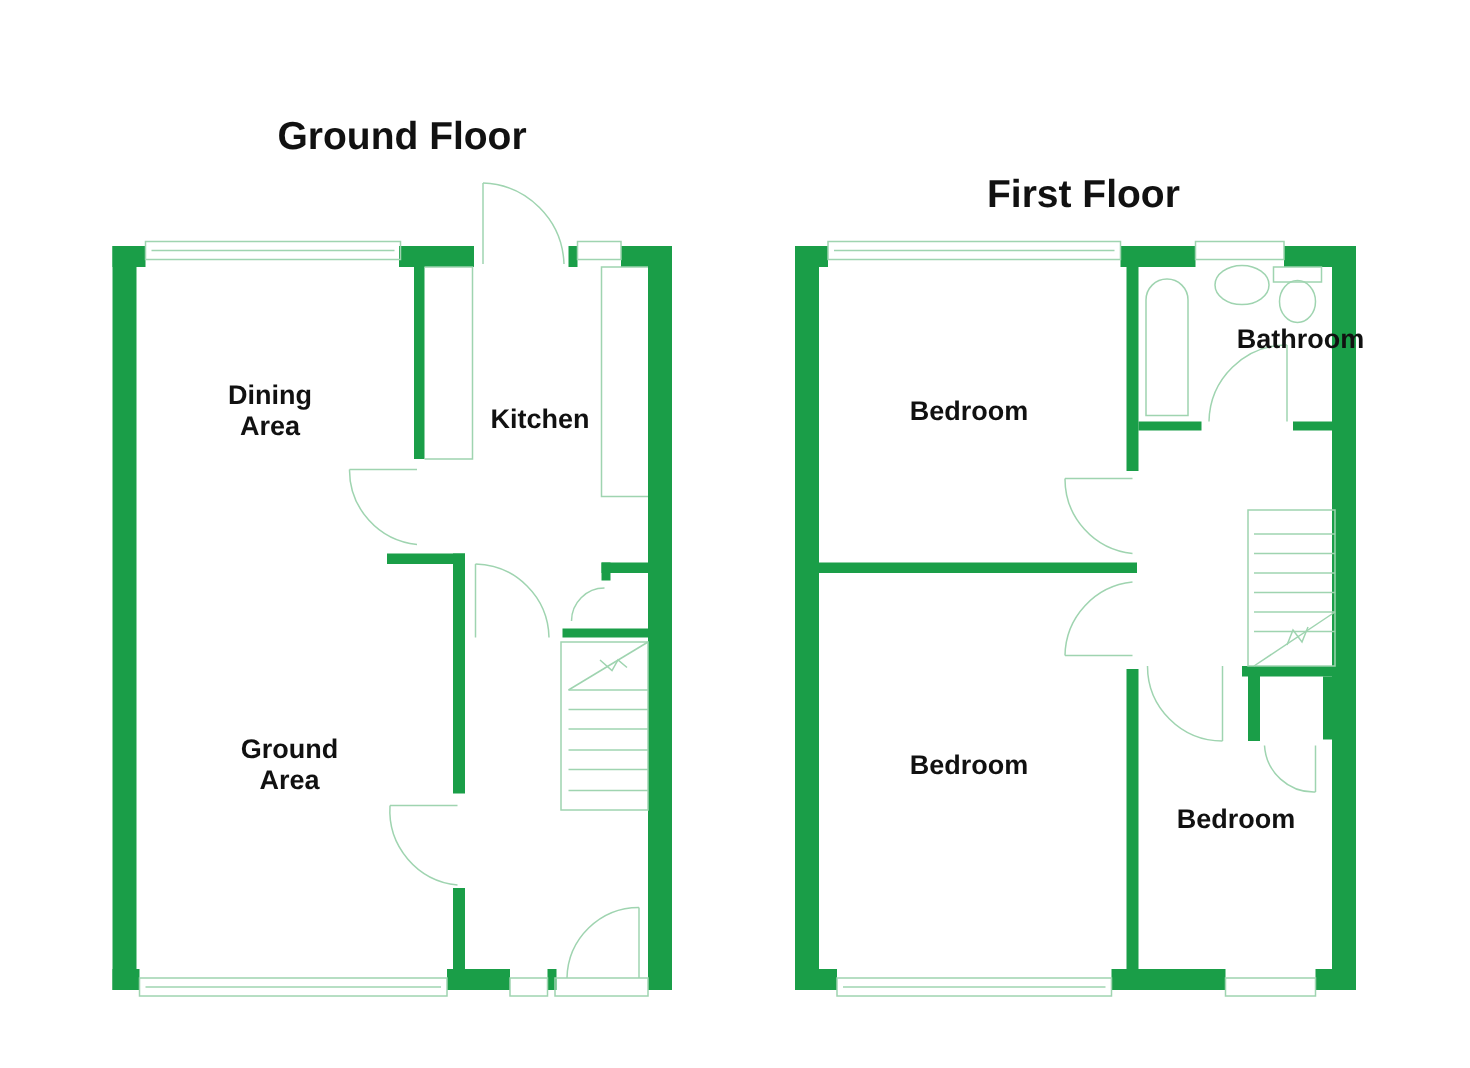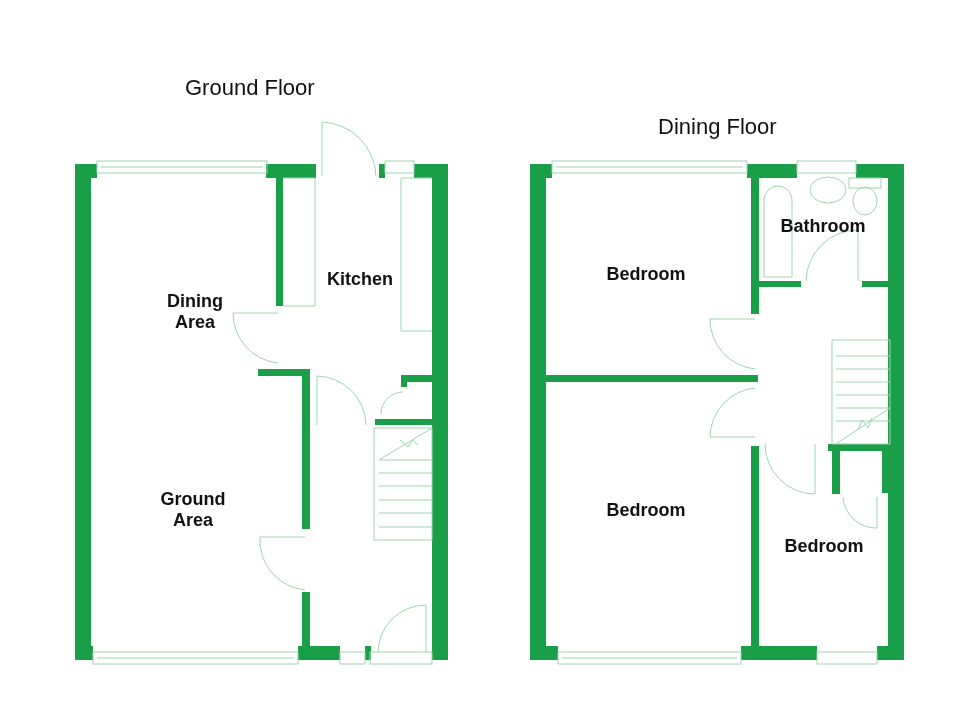--- a/index.html
+++ b/index.html
@@ -1,18 +1,18 @@
 <!DOCTYPE html>
 <html><head>
 <meta charset="utf-8">
 <style>
   html,body{margin:0;padding:0;background:#fff;}
   body{width:980px;height:712px;position:relative;overflow:hidden;font-family:"Liberation Sans",sans-serif;}
   svg{position:absolute;left:0;top:0;}
-  .title{position:absolute;font-weight:normal;font-size:22px;color:#111;white-space:nowrap;}
+  .title{position:absolute;font-weight:bold;font-size:26px;color:#111;white-space:nowrap;}
   .label{position:absolute;font-weight:bold;font-size:18px;color:#111;text-align:center;line-height:21px;white-space:pre-line;}
 </style>
 </head>
 <body>
 
 <svg width="980" height="712" viewBox="0 0 980 712">
   <g fill="#1a9e48">
 
     <rect x="75" y="164" width="16" height="496"></rect>
     <rect x="75" y="164" width="22" height="14"></rect>
@@ -113,24 +113,24 @@
     <line x1="836" y1="382" x2="890" y2="382"></line>
       <line x1="836" y1="395" x2="890" y2="395"></line>
     <line x1="836" y1="408" x2="890" y2="408"></line>
       <line x1="836" y1="421" x2="890" y2="421"></line>
     <polyline points="836,444 890,408"></polyline>
       <polyline points="858,430 862,420 868,428 872,418"></polyline>
   </g>
 </svg>
 
 <div class="title" style="left:185px;top:75px;">Ground Floor</div>
-<div class="title" style="left:658px;top:114px;">Dining Floor</div>
+<div class="title" style="left:658px;top:114px;">First Floor</div>
 
-<div class="label" style="left:145px;top:253px;width:100px;margin-top:38px;">Dining
+<div class="label" style="left:130px;top:253px;width:100px;">Dining
 Area</div>
 <div class="label" style="left:310px;top:269px;width:100px;">Kitchen</div>
 <div class="label" style="left:143px;top:489px;width:100px;">Ground
 Area</div>
 
-<div class="label" style="left:768px;top:216px;width:110px;">Bathroom</div>
+<div class="label" style="left:812px;top:216px;width:110px;">Bathroom</div>
 <div class="label" style="left:591px;top:264px;width:110px;">Bedroom</div>
 <div class="label" style="left:591px;top:500px;width:110px;">Bedroom</div>
 <div class="label" style="left:769px;top:536px;width:110px;">Bedroom</div>
 
 </body></html>

